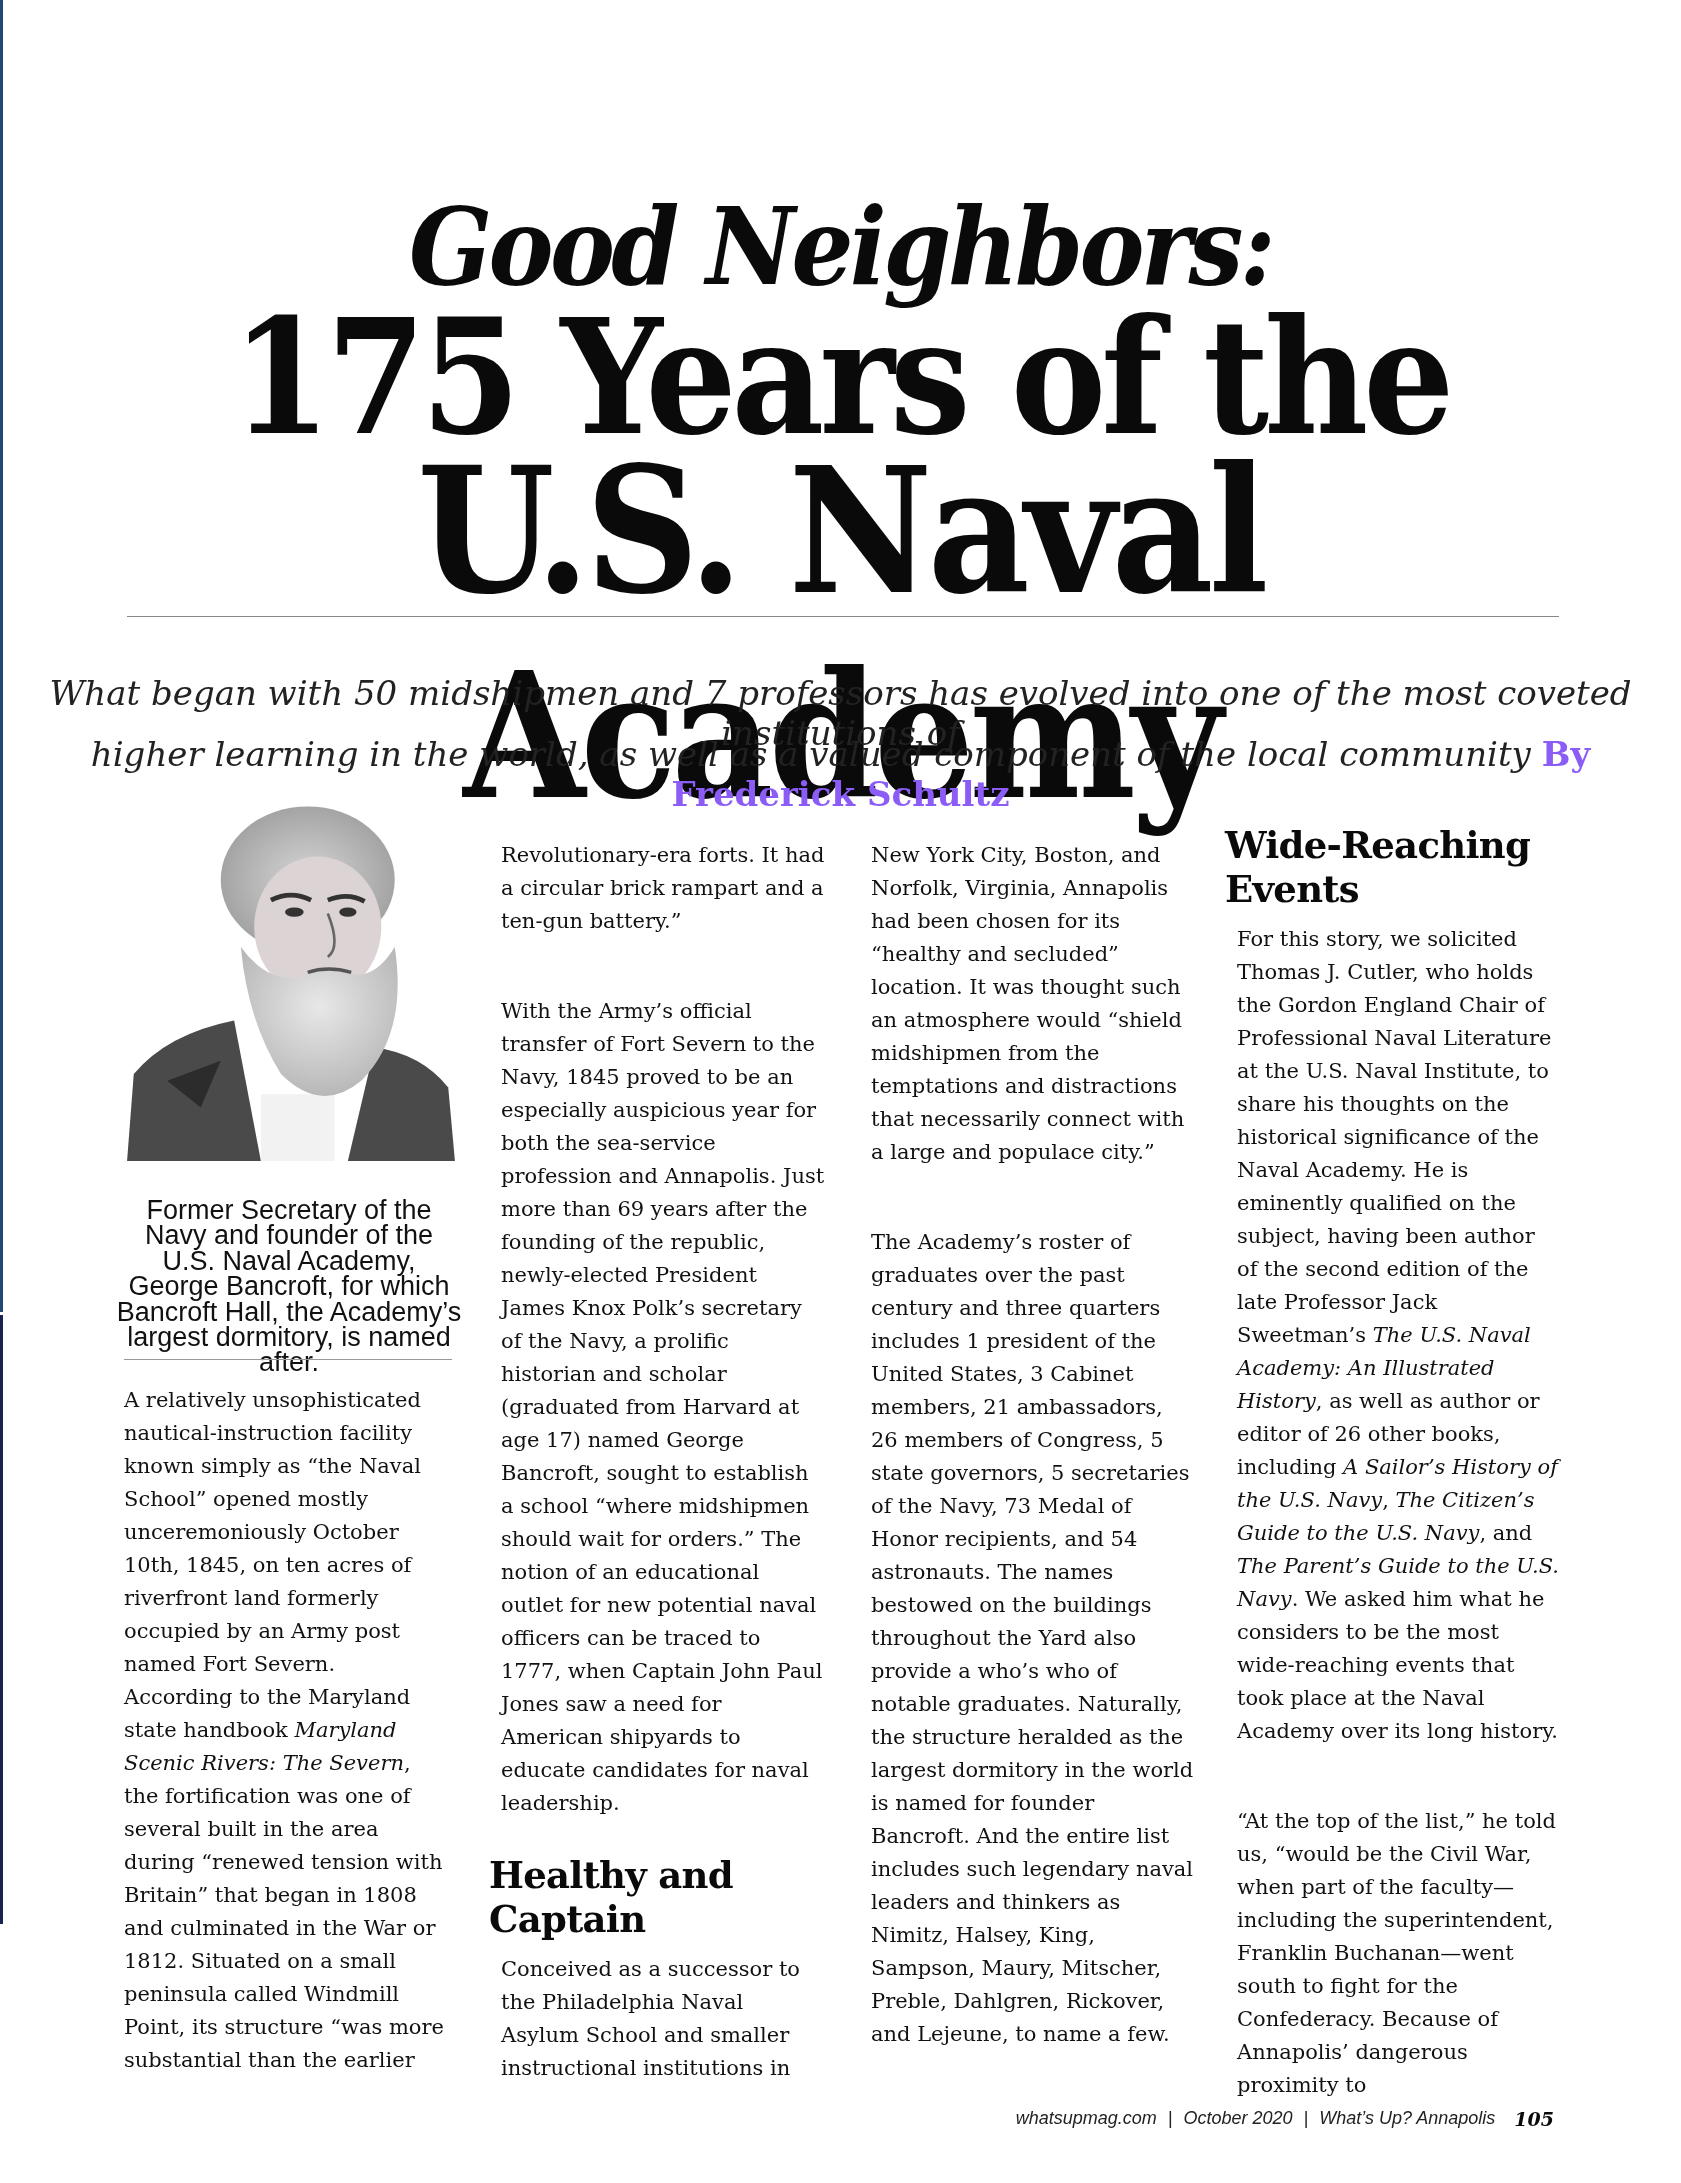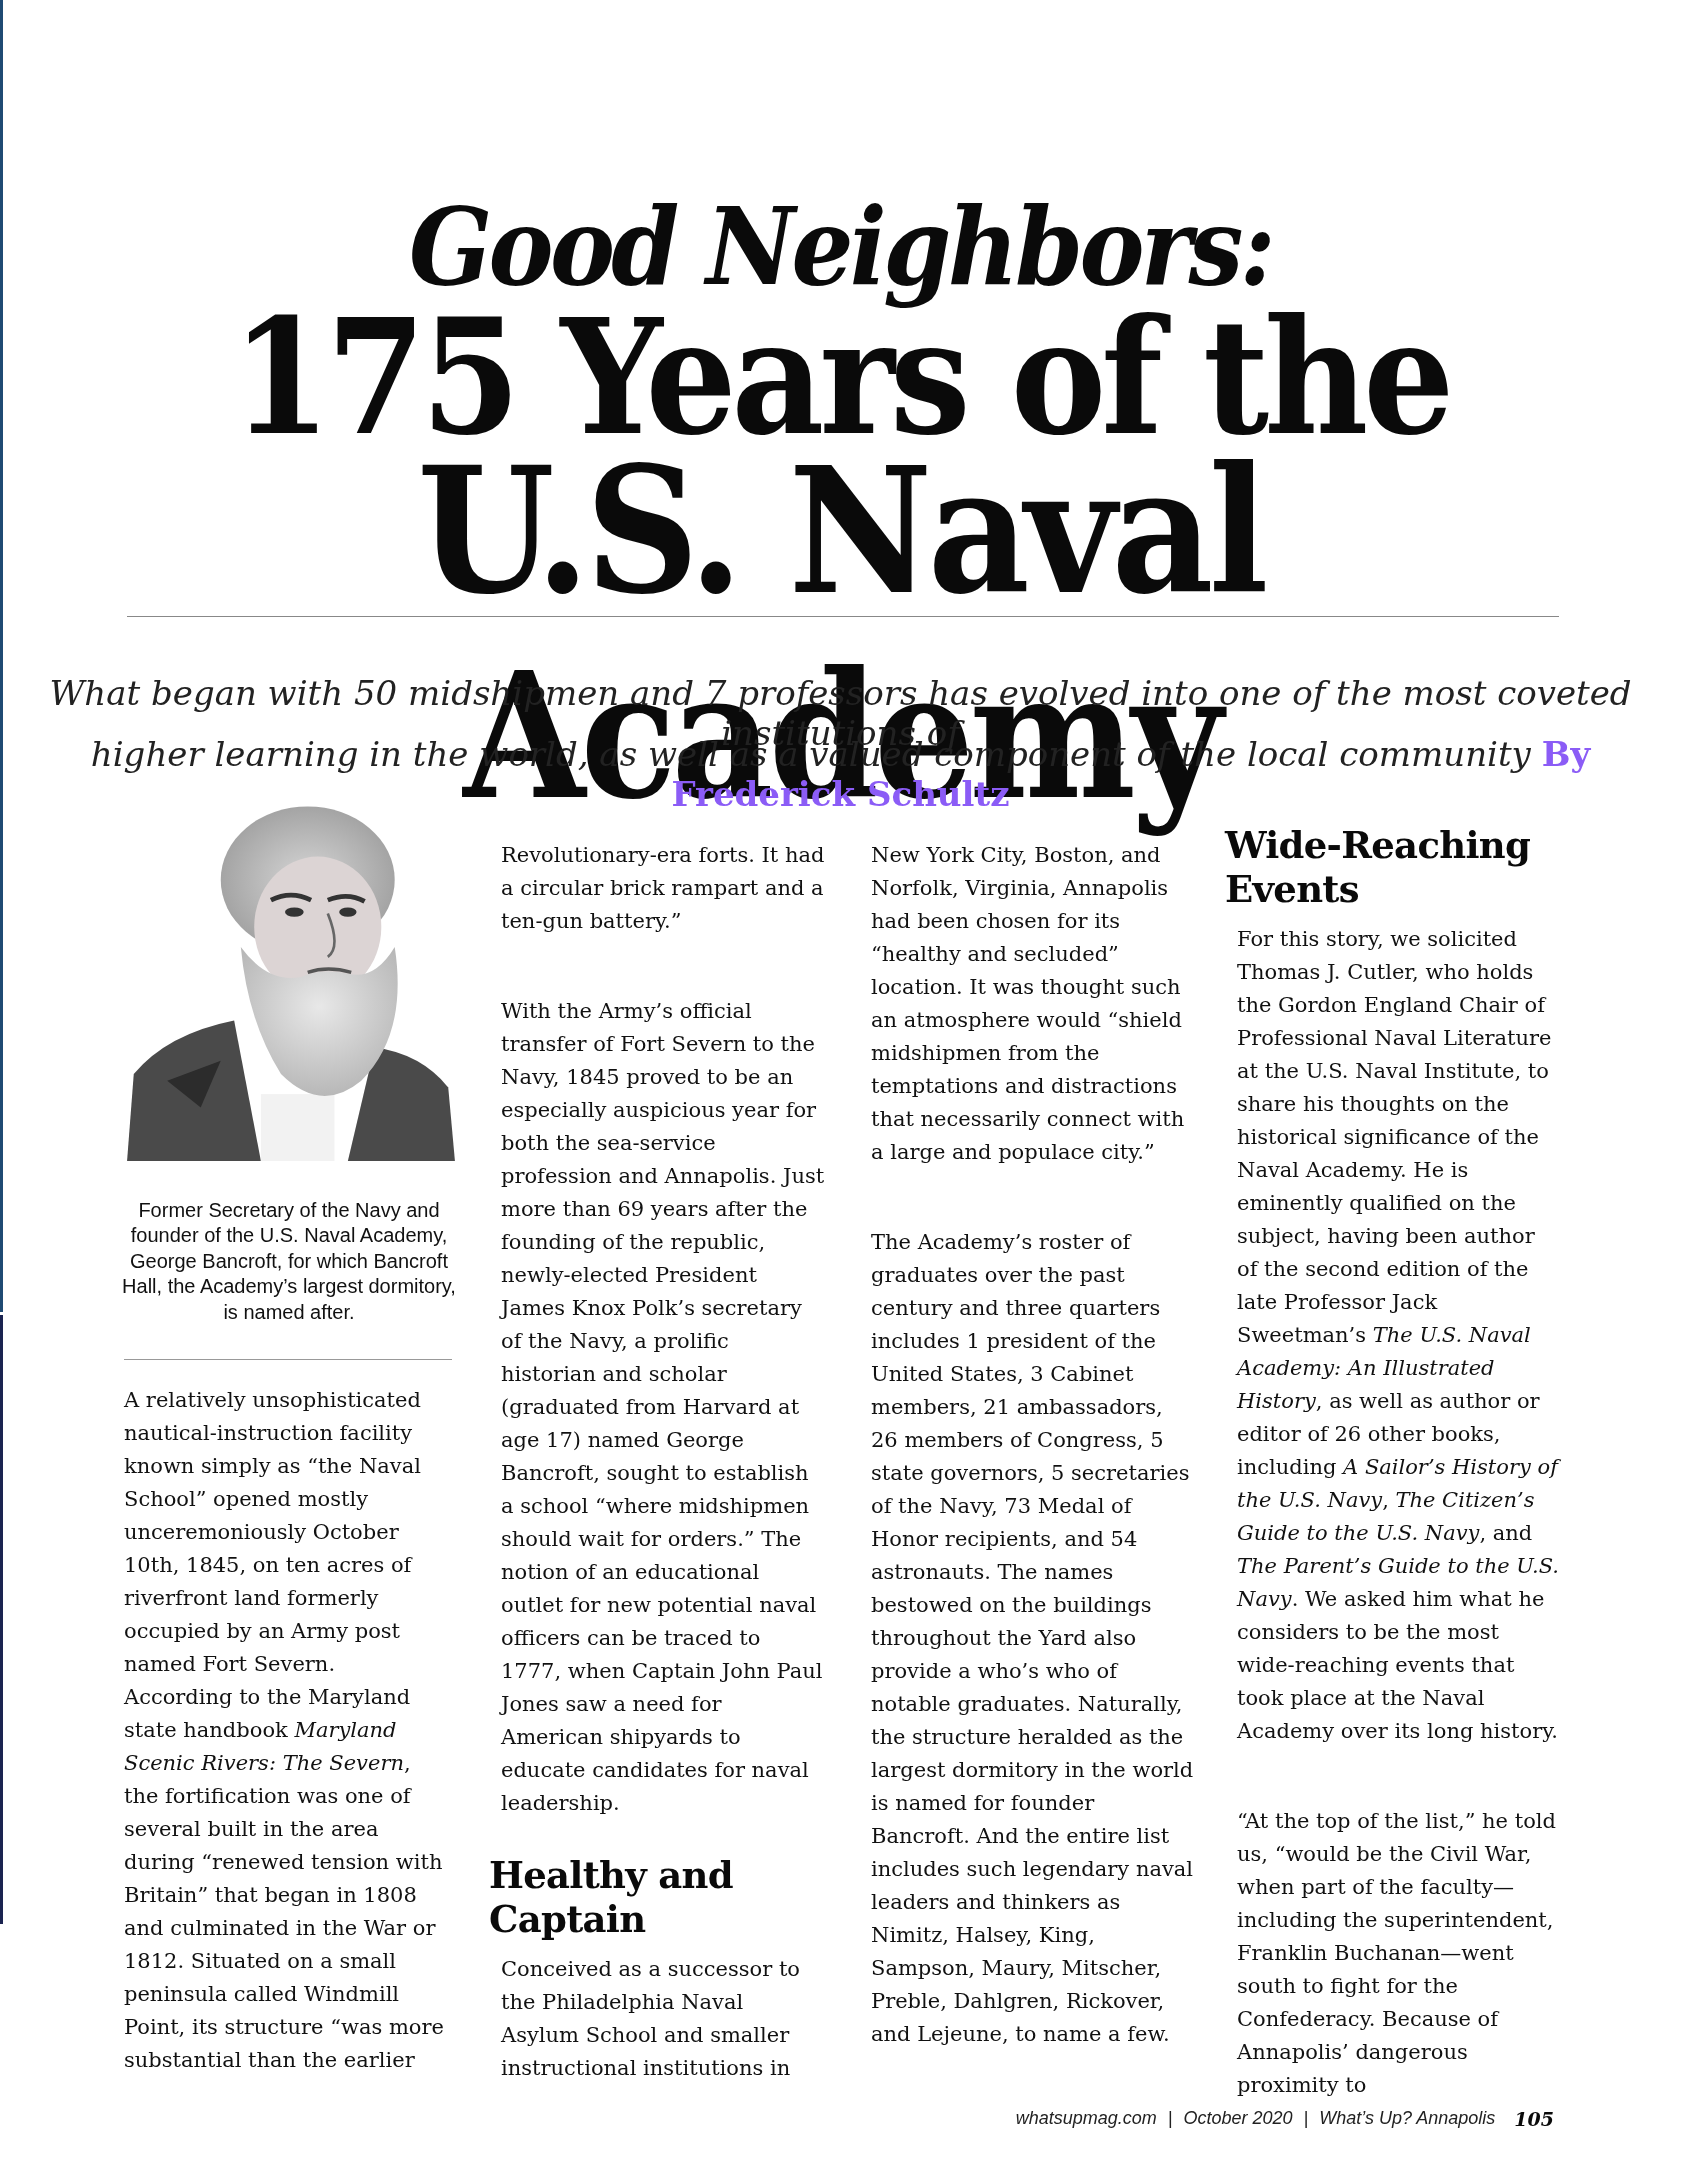--- a/index.html
+++ b/index.html
@@ -17,21 +17,21 @@
   .rule { position: absolute; left: 127px; width: 1432px; top: 616px; height: 1.3px; background: #888; }
 
   .dek { position: absolute; left: 0; width: 1681px; text-align: center;
     font-family: "DejaVu Serif", serif; font-style: italic; font-size: 34px; color: #222; }
   .dek.l1 { top: 673px; }
   .dek.l2 { top: 734px; }
   .byline { font-style: normal; font-weight: bold; color: #8b5cf6; }
 
   .portrait { position: absolute; left: 127px; top: 793px; width: 328px; height: 368px; }
   .caption { position: absolute; left: 115px; top: 1198px; width: 348px; text-align: center;
-    font-family: "Liberation Sans", sans-serif; font-size: 20px; line-height: 25.4px; color: #111; }
+    font-family: "Liberation Sans", sans-serif; font-size: 27px; line-height: 25.4px; color: #111; }
   .caption-rule { position: absolute; left: 124px; top: 1359px; width: 328px; height: 1.3px; background: #999; }
 
   .col { position: absolute; font-family: "DejaVu Serif", serif; font-size: 21px; line-height: 33px; color: #111; }
   .col p { margin: 12px; white-space: pre-line; }
   .col .gap { height: 33px; }
   .c1 { left: 112px; top: 1372px; width: 348px; }
   .c2 { left: 489px; top: 827px; width: 348px; }
   .c3 { left: 859px; top: 827px; width: 348px; }
   .c4 { left: 1225px; top: 827px; width: 348px; }
   .subhead { font-family: "DejaVu Serif", serif; font-weight: bold; font-size: 37px; line-height: 44px; letter-spacing: -0.7px; color: #0a0a0a; margin: 0; }

